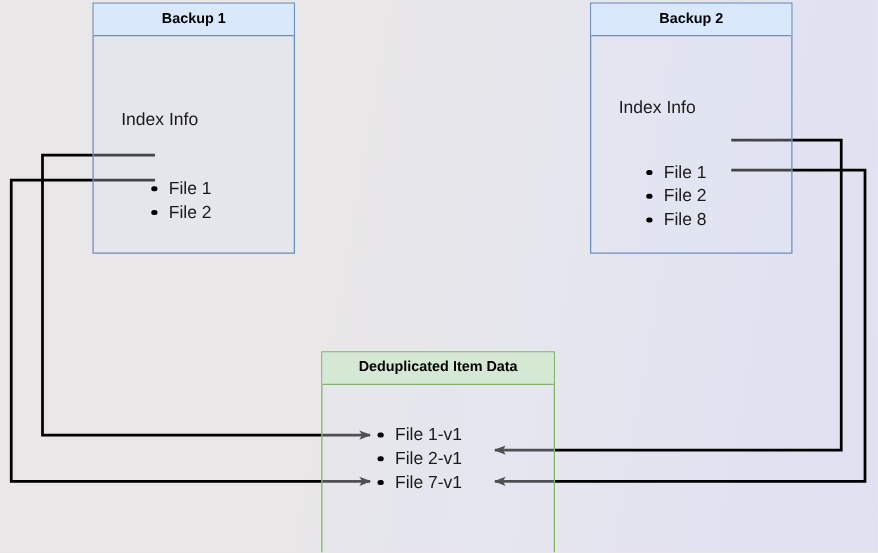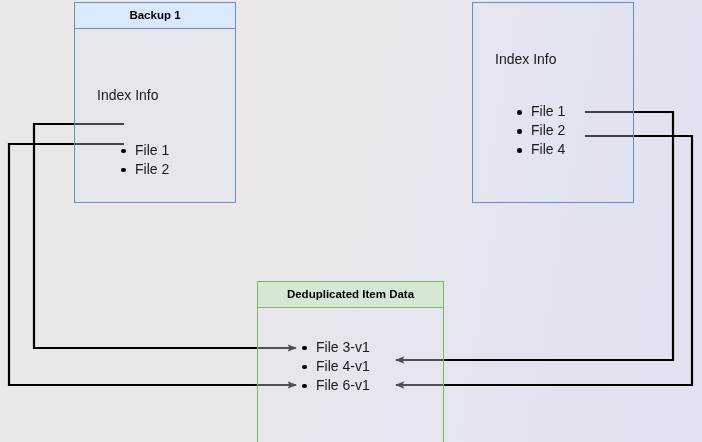--- a/index.html
+++ b/index.html
@@ -132,34 +132,35 @@
     <div class="node-body" style="height:177px;">
       <div class="index-label" id="b1-index">Index Info</div>
       <ul class="bullet-list" id="b1-list">
         <li>File 1</li>
         <li>File 2</li>
       </ul>
     </div>
   </div>
 
   <div class="node box-blue" style="left:472px; top:2px; width:162px; height:201px;">
+    <div class="node-header">Backup 2</div>
     <div class="node-body" style="height:177px;">
       <div class="index-label" id="b2-index">Index Info</div>
       <ul class="bullet-list" id="b2-list">
         <li>File 1</li>
         <li>File 2</li>
-        <li>File 4</li>
+        <li>File 8</li>
       </ul>
     </div>
   </div>
 
   <div class="node box-green" style="left:257px; top:281px; width:187px; height:198px;">
     <div class="node-header">Deduplicated Item Data</div>
     <div class="node-body" style="height:133px;">
       <ul class="bullet-list" id="dd-list">
-        <li>File 3-v1</li>
-        <li>File 4-v1</li>
-        <li>File 6-v1</li>
+        <li>File 1-v1</li>
+        <li>File 2-v1</li>
+        <li>File 7-v1</li>
       </ul>
     </div>
   </div>
 
 </div>
 
 </body></html>

